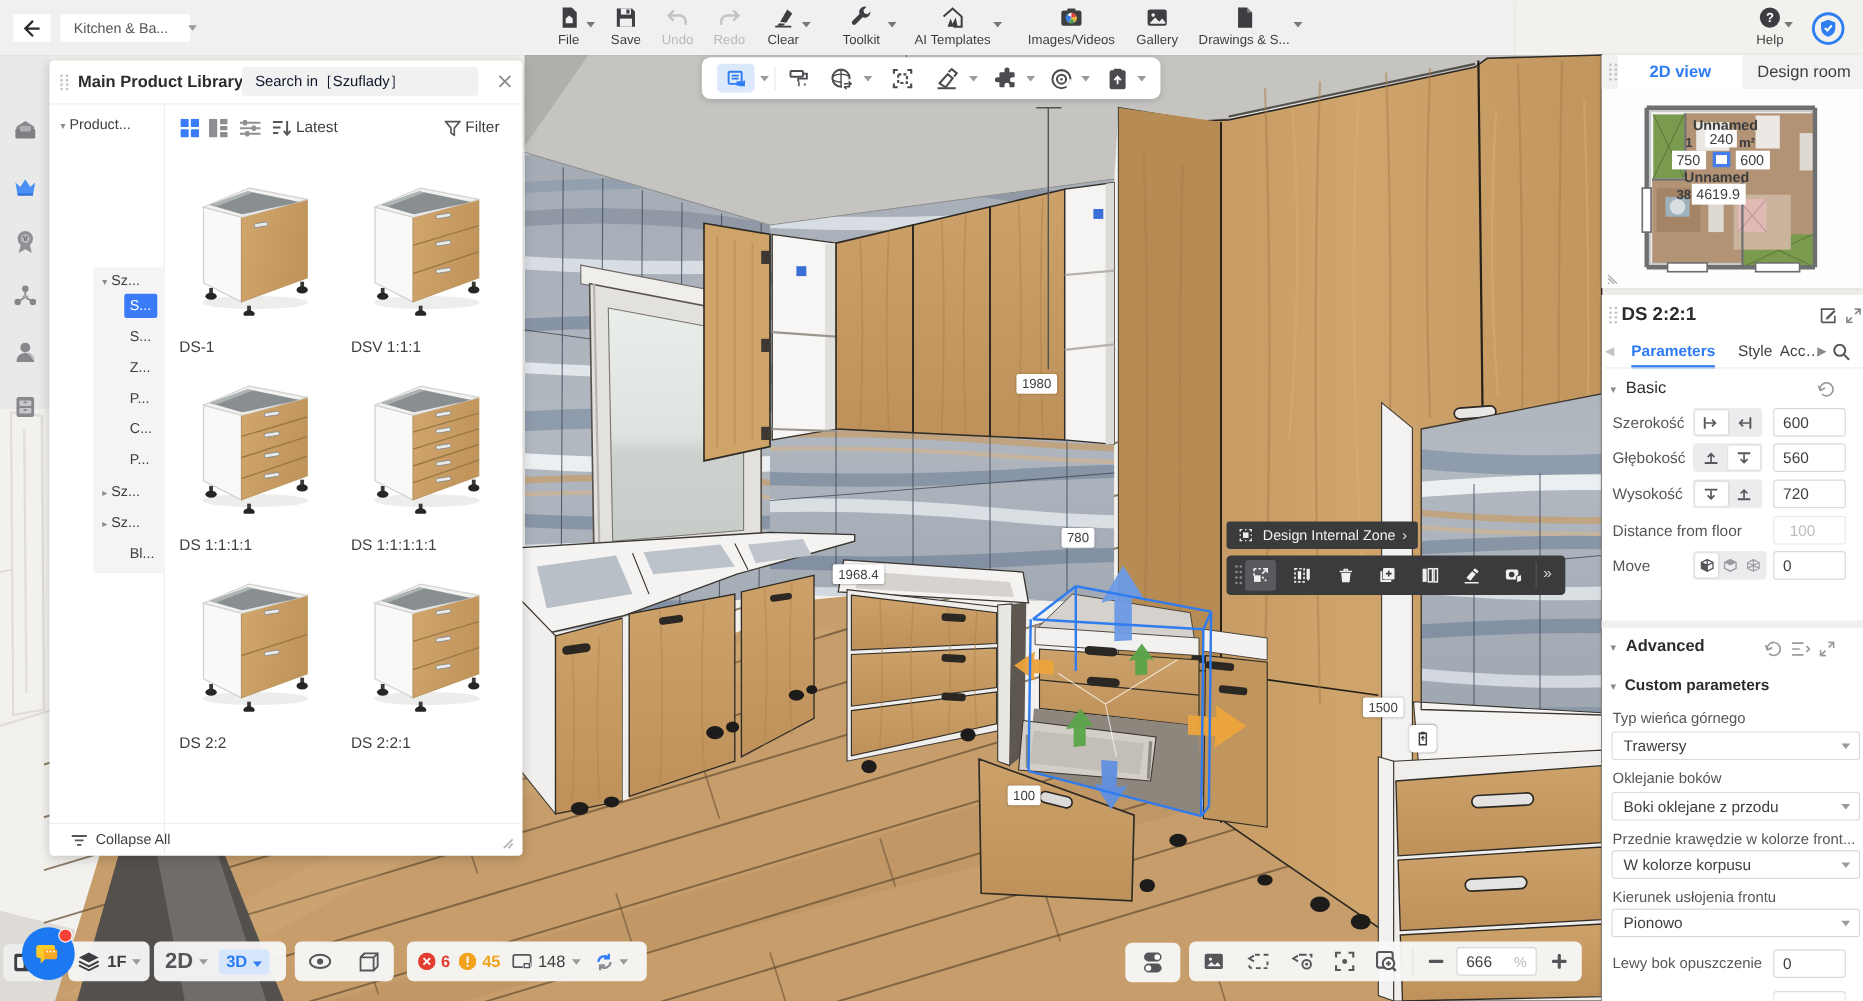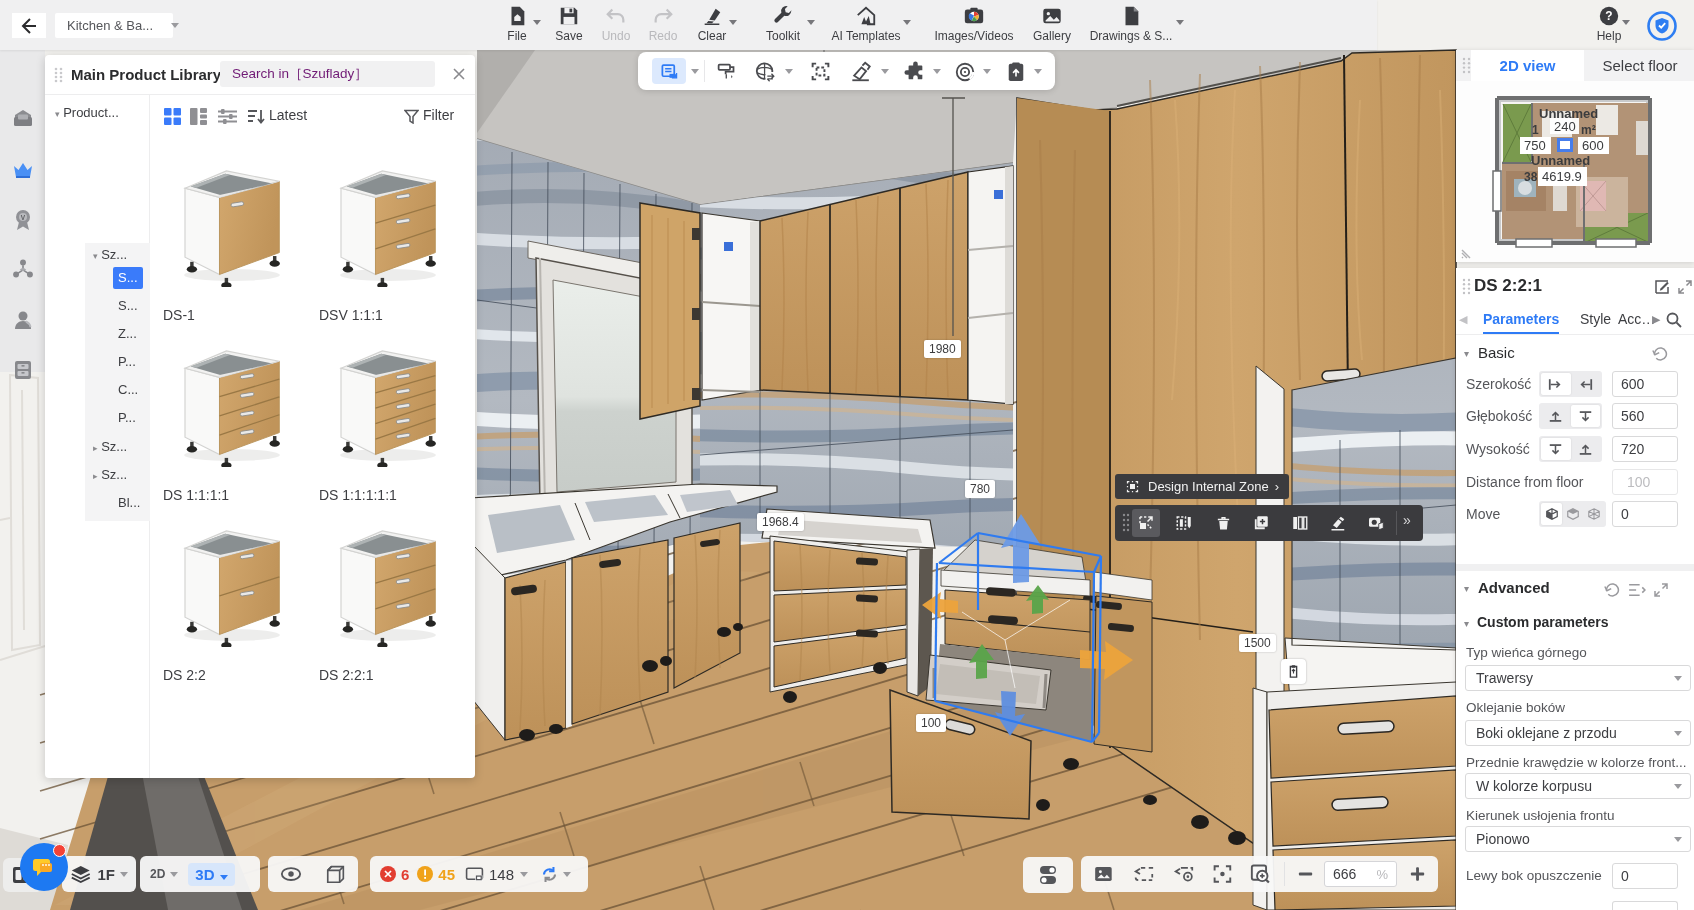--- a/index.html
+++ b/index.html
@@ -417,21 +417,21 @@
 <div class="bgroup" style="left:62px;top:856px;width:74px;padding:0 8px;z-index:45">
   <svg width="22" height="22" viewBox="0 0 24 24">
       <path d="M12,3 L22,8 L12,13 L2,8 Z" fill="#3d3e42"></path>
       <path d="M2,12 l10,5 l10,-5" fill="none" stroke="#3d3e42" stroke-width="2"></path>
       <path d="M2,16 l10,5 l10,-5" fill="none" stroke="#3d3e42" stroke-width="2"></path>
     </svg>
   <span style="font-size:15px;font-weight:bold;color:#3d3e42;margin-left:6px">1F</span>
     <span class="caret" style="margin-left:5px"></span>
 </div>
 <div class="bgroup" style="left:140px;top:856px;width:120px;padding:0 10px;z-index:45">
-  <span style="font-size:12px;font-weight:bold;color:#55565a">2D</span>
+  <span style="font-size:20px;font-weight:bold;color:#55565a">2D</span>
     <span class="caret" style="margin-left:5px"></span>
   <span style="margin-left:10px;background:#d7e6fb;border-radius:4px;padding:3px 7px;font-size:15px;font-weight:bold;color:#2e7bf6">3D <span class="caret" style="border-top-color:#2e7bf6;margin-left:1px"></span></span>
 </div>
 <div class="bgroup" style="left:268px;top:856px;width:90px;justify-content:space-around;z-index:45">
   <svg width="22" height="22" viewBox="0 0 24 24">
       <ellipse cx="12" cy="12" rx="10" ry="6.5" fill="none" stroke="#55565a" stroke-width="2"></ellipse>
       <circle cx="12" cy="12" r="3" fill="#55565a"></circle>
     </svg>
   <svg width="22" height="22" viewBox="0 0 24 24">
       <path d="M7,4 h13 v13 l-4,4 h-13 v-13 z" fill="none" stroke="#55565a" stroke-width="1.8"></path>
@@ -573,21 +573,21 @@
           <circle cx="7" cy="2" r="1.3"></circle>
           <circle cx="2" cy="6" r="1.3"></circle>
           <circle cx="7" cy="6" r="1.3"></circle>
           <circle cx="2" cy="10" r="1.3"></circle>
           <circle cx="7" cy="10" r="1.3"></circle>
           <circle cx="2" cy="14" r="1.3"></circle>
           <circle cx="7" cy="14" r="1.3"></circle>
         </g>
       </svg>
     <div style="position:absolute;left:26px;top:11px;font-size:15px;font-weight:bold;color:#2b2c2e">Main Product Library</div>
-    <div style="position:absolute;left:175px;top:6px;width:215px;height:26px;background:#f1f1f2;border-radius:3px;font-size:13.5px;color:#701a75;line-height:26px;padding-left:12px">Search in［Szuflady］</div>
+    <div style="position:absolute;left:175px;top:6px;width:215px;height:26px;background:#f1f1f2;border-radius:3px;font-size:13.5px;color:#0f172a;line-height:26px;padding-left:12px">Search in［Szuflady］</div>
     <svg width="14" height="14" viewBox="0 0 14 14" style="position:absolute;left:407px;top:12px">
         <path d="M2,2 L12,12 M12,2 L2,12" stroke="#8a8a8e" stroke-width="1.6"></path>
       </svg>
   </div>
 
   <div style="position:absolute;left:0;top:40px;width:105px;height:683px;border-right:1px solid #ededee">
     <div style="position:absolute;left:10px;top:10px;font-size:13px;color:#3d3e42"><span style="color:#8a8a8e;font-size:9px">▾</span> Product...</div>
     <div style="position:absolute;left:40px;top:148px;width:65px;height:278px;background:#f4f4f5"></div>
     <div style="position:absolute;left:48px;top:152px;font-size:13px;color:#3d3e42"><span style="color:#8a8a8e;font-size:9px">▾</span> Sz...</div>
     <div style="position:absolute;left:68px;top:172px;width:30px;height:22px;background:#3a7bfa;border-radius:2px;color:#fff;font-size:13px;line-height:22px;padding-left:5px">S...</div>
@@ -779,20 +779,29 @@
           <ellipse cx="26" cy="98.5" rx="4.5" ry="2.8" fill="#262624"></ellipse>
           <rect x="54.5" y="106" width="3" height="5" fill="#3a3a38"></rect>
           <ellipse cx="56" cy="112.5" rx="4.5" ry="2.8" fill="#262624"></ellipse>
           <rect x="96.5" y="87" width="3" height="5" fill="#3a3a38"></rect>
           <ellipse cx="98" cy="93.5" rx="4.5" ry="2.8" fill="#262624"></ellipse>
         </g>
       </svg>
   <div style="position:absolute;left:274px;top:612px;font-size:14px;color:#3d3e42">DS 2:2:1</div>
   </div>
 
+  <div style="position:absolute;left:0;bottom:0;width:430px;height:30px;border-top:1px solid #ededee">
+    <svg width="14" height="12" viewBox="0 0 14 12" style="position:absolute;left:20px;top:9px">
+        <path d="M0,2 h14 M3,6 h8 M5,10 h4" stroke="#55565a" stroke-width="1.6"></path>
+      </svg>
+    <div style="position:absolute;left:42px;top:6px;font-size:13px;color:#3d3e42">Collapse All</div>
+    <svg width="12" height="12" viewBox="0 0 12 12" style="position:absolute;right:8px;bottom:6px">
+        <path d="M11,3 L3,11 M11,7 L7,11" stroke="#b0b0b3" stroke-width="1.5"></path>
+      </svg>
+  </div>
 </div>
 
 <div style="position:absolute;left:638px;top:52px;width:417px;height:38px;background:#fff;border-radius:8px;box-shadow:0 1px 6px rgba(0,0,0,.15);z-index:35">
   <div style="position:absolute;left:14px;top:6px;width:34px;height:26px;background:#dce9fd;border-radius:4px;display:flex;align-items:center;justify-content:center">
     <svg width="19" height="19" viewBox="0 0 24 24">
         <rect x="3" y="4" width="15" height="14" rx="1.5" fill="none" stroke="#2e7bf6" stroke-width="2.2"></rect>
         <path d="M6.5,8.5 h8 M6.5,12 h8" stroke="#2e7bf6" stroke-width="1.8"></path>
         <path d="M21,14 v6 h-6" fill="#2e7bf6" stroke="#2e7bf6" stroke-width="1.5"></path>
         <path d="M13,17 l7,-0 l-7,-0 z" fill="#2e7bf6"></path>
         <rect x="12" y="15" width="6" height="5" fill="#2e7bf6"></rect>
@@ -907,21 +916,21 @@
       <circle cx="9" cy="11" r="3.4" fill="#3b3b3e"></circle>
       <path d="M15,13 l6,-2 v8 l-6,2 z" fill="#f0f0f0" stroke="#3b3b3e" stroke-width="1.2"></path>
     </svg>
   <div style="position:absolute;left:281px;top:6px;width:1px;height:24px;background:#57575a"></div>
   <span style="position:absolute;left:288px;top:7px;color:#d8d8da;font-size:14px">»</span>
 </div>
 
 <div style="position:absolute;left:1456px;top:50px;width:238px;height:212px;background:#fff;z-index:32;box-shadow:0 1px 5px rgba(0,0,0,.15)">
   <div style="position:absolute;left:0;top:0;width:238px;height:31px;background:#f2f2f3"></div>
   <div style="position:absolute;left:15px;top:0;width:113px;height:31px;background:#fff;text-align:center;line-height:31px;font-size:15px;font-weight:bold;color:#2e7bf6">2D view</div>
-  <div style="position:absolute;left:130px;top:0;width:108px;height:31px;text-align:center;line-height:31px;font-size:15px;color:#3d3e42">Select floor</div>
+  <div style="position:absolute;left:130px;top:0;width:108px;height:31px;text-align:center;line-height:31px;font-size:15px;color:#3d3e42">Design room</div>
   <svg width="9" height="17" viewBox="0 0 9 17" style="position:absolute;left:6px;top:7px">
       <g fill="#c2c2c5">
         <circle cx="2" cy="2" r="1.2"></circle>
         <circle cx="7" cy="2" r="1.2"></circle>
         <circle cx="2" cy="6.3" r="1.2"></circle>
         <circle cx="7" cy="6.3" r="1.2"></circle>
         <circle cx="2" cy="10.6" r="1.2"></circle>
         <circle cx="7" cy="10.6" r="1.2"></circle>
         <circle cx="2" cy="15" r="1.2"></circle>
         <circle cx="7" cy="15" r="1.2"></circle>

